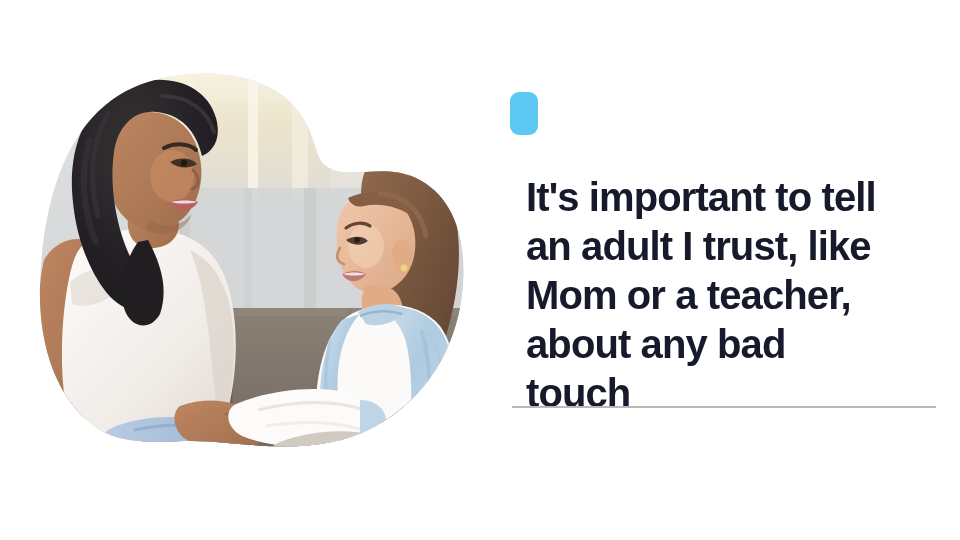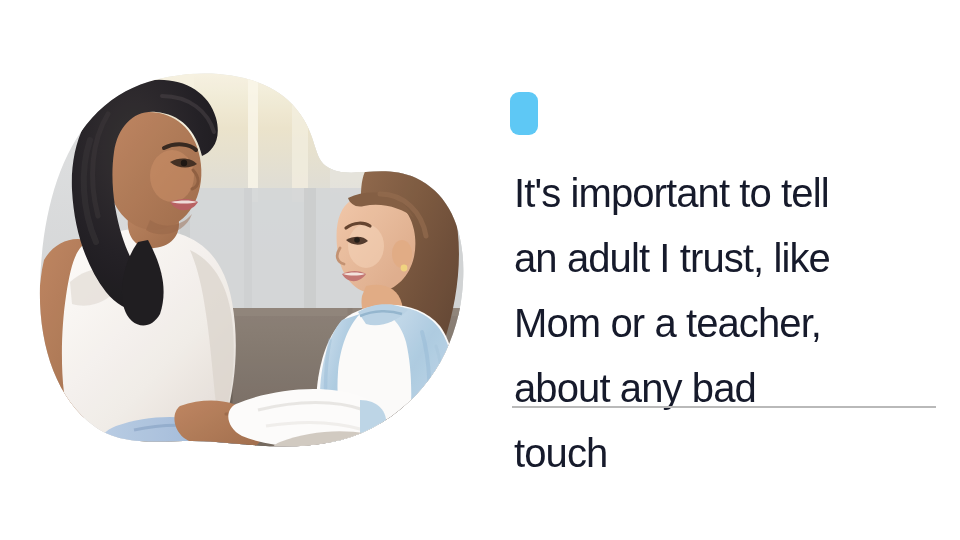--- a/index.html
+++ b/index.html
@@ -41,26 +41,26 @@
     width: 430px;
     height: 330px;
   }
   #accent-marker {
     width: 28px;
     height: 43px;
     border-radius: 9px;
     background: #5ec8f5;
   }
   #headline {
-    margin: 4px;
+    margin: 16px;
     padding-top: 22px;
     font-family: "Liberation Sans", sans-serif;
     font-size: 40px;
-    line-height: 65px;
-    font-weight: normal;
+    line-height: 49px;
+    font-weight: bold;
     letter-spacing: -0.9px;
     color: #161a2b;
     white-space: pre-line;
   }
   #divider {
     position: absolute;
     left: 2px;
     top: 314px;
     width: 424px;
     height: 2px;

